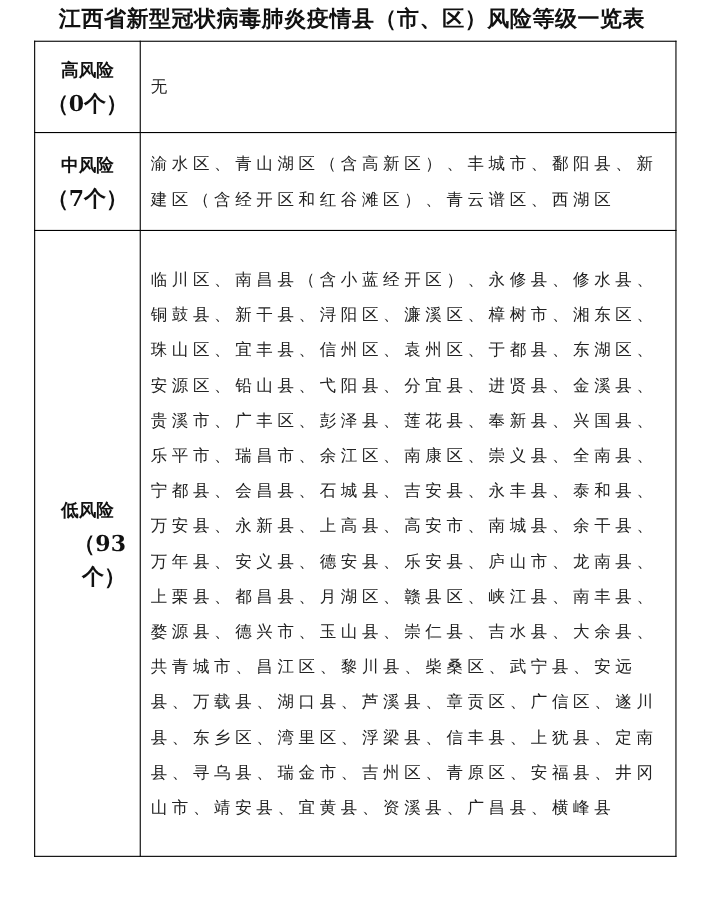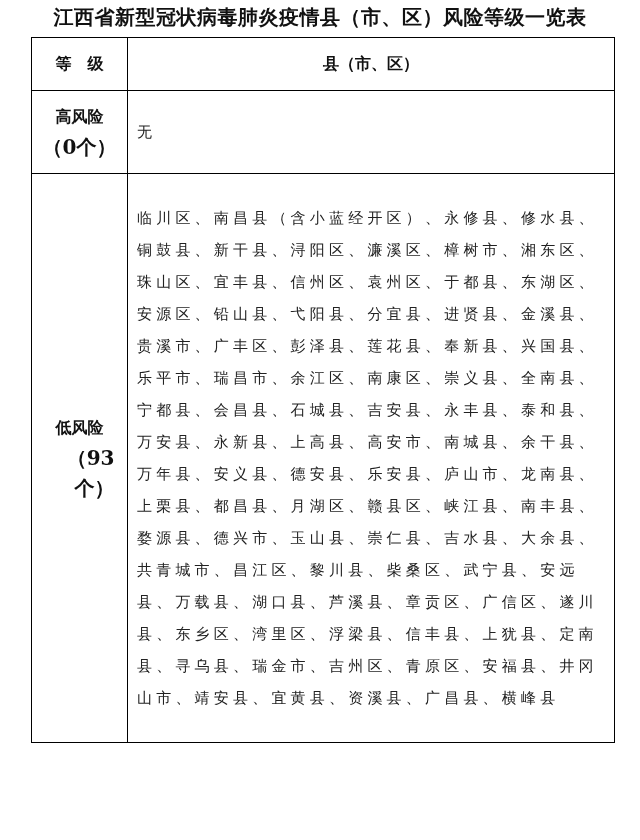--- a/index.html
+++ b/index.html
@@ -23,30 +23,33 @@
 <body>
 
 <div class="title">江西省新型冠状病毒肺炎疫情县（市、区）风险等级一览表</div>
 
 <table class="risk">
   <colgroup>
       <col class="c1">
       <col class="c2">
     </colgroup>
   <tbody>
-      <tr class="hdr">
-    <th>等　级</th>
-    <th>县（市、区）</th>
-  </tr>
   <tr class="row-high">
     <td class="level">
       <span class="name">高风险</span>
       <span class="count">（0个）</span>
     </td>
     <td class="content">无</td>
+  </tr>
+  <tr class="row-mid">
+    <td class="level">
+      <span class="name">中风险</span>
+      <span class="count">（7个）</span>
+    </td>
+    <td class="content">渝水区、青山湖区（含高新区）、丰城市、鄱阳县、新建区（含经开区和红谷滩区）、青云谱区、西湖区</td>
   </tr>
   <tr class="row-low">
     <td class="level">
       <span class="name">低风险</span>
       <span class="count low-count">（93个）</span>
     </td>
     <td class="content">临川区、南昌县（含小蓝经开区）、永修县、修水县、铜鼓县、新干县、浔阳区、濂溪区、樟树市、湘东区、珠山区、宜丰县、信州区、袁州区、于都县、东湖区、安源区、铅山县、弋阳县、分宜县、进贤县、金溪县、贵溪市、广丰区、彭泽县、莲花县、奉新县、兴国县、乐平市、瑞昌市、余江区、南康区、崇义县、全南县、宁都县、会昌县、石城县、吉安县、永丰县、泰和县、万安县、永新县、上高县、高安市、南城县、余干县、万年县、安义县、德安县、乐安县、庐山市、龙南县、上栗县、都昌县、月湖区、赣县区、峡江县、南丰县、婺源县、德兴市、玉山县、崇仁县、吉水县、大余县、共青城市、昌江区、黎川县、柴桑区、武宁县、安远县、万载县、湖口县、芦溪县、章贡区、广信区、遂川县、东乡区、湾里区、浮梁县、信丰县、上犹县、定南县、寻乌县、瑞金市、吉州区、青原区、安福县、井冈山市、靖安县、宜黄县、资溪县、广昌县、横峰县</td>
   </tr>
 </tbody>
   </table>

